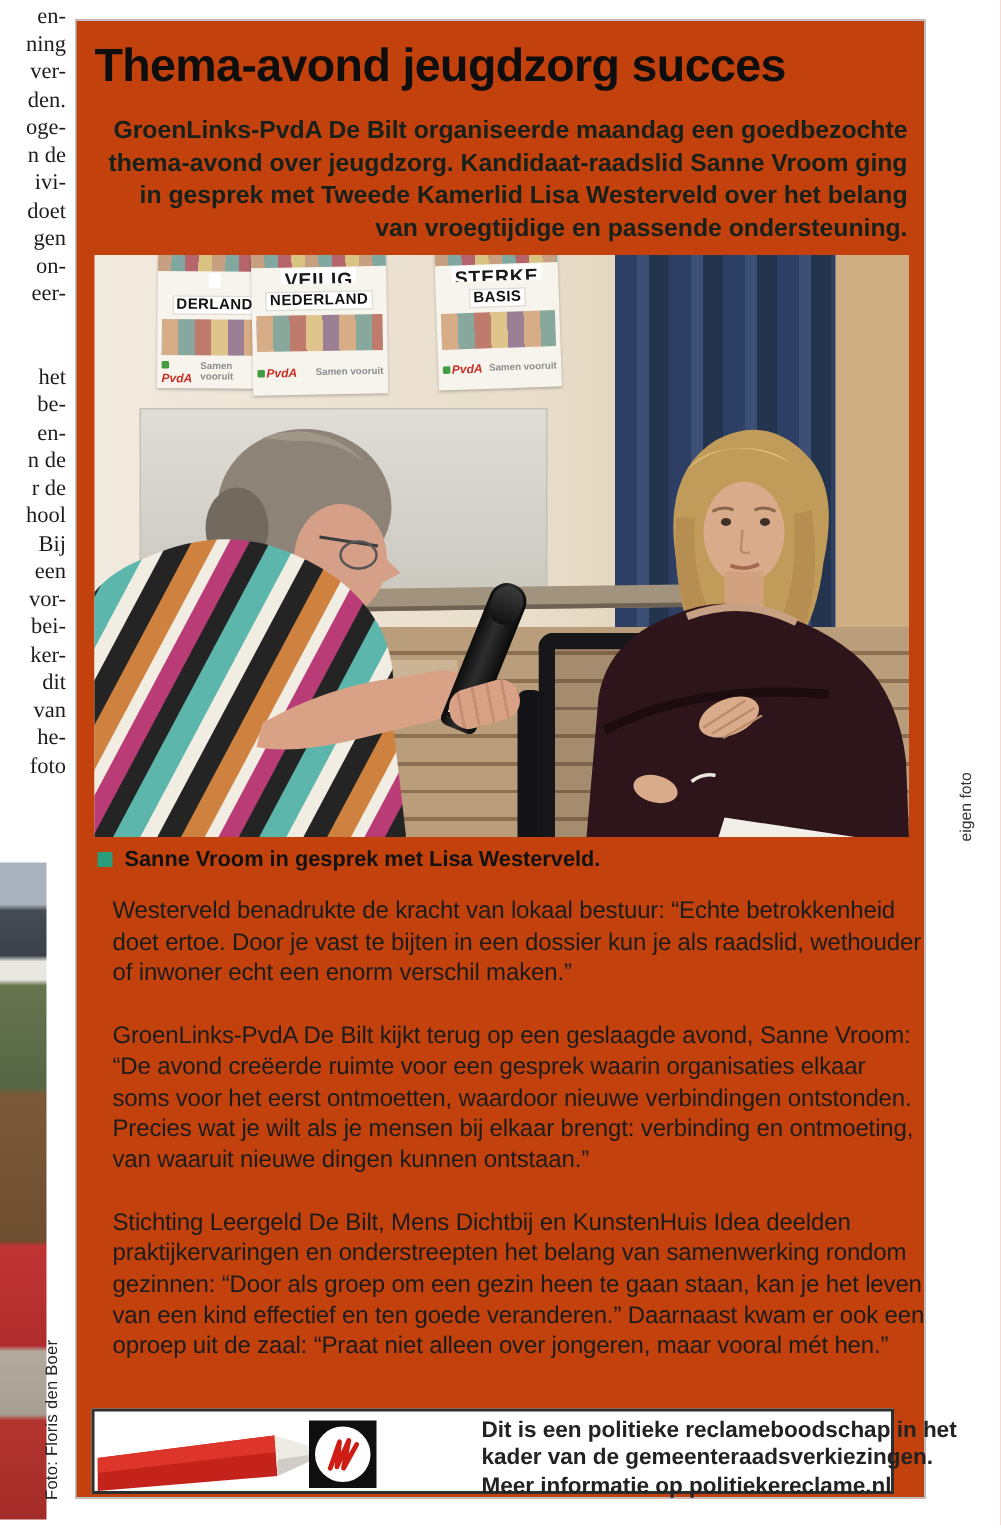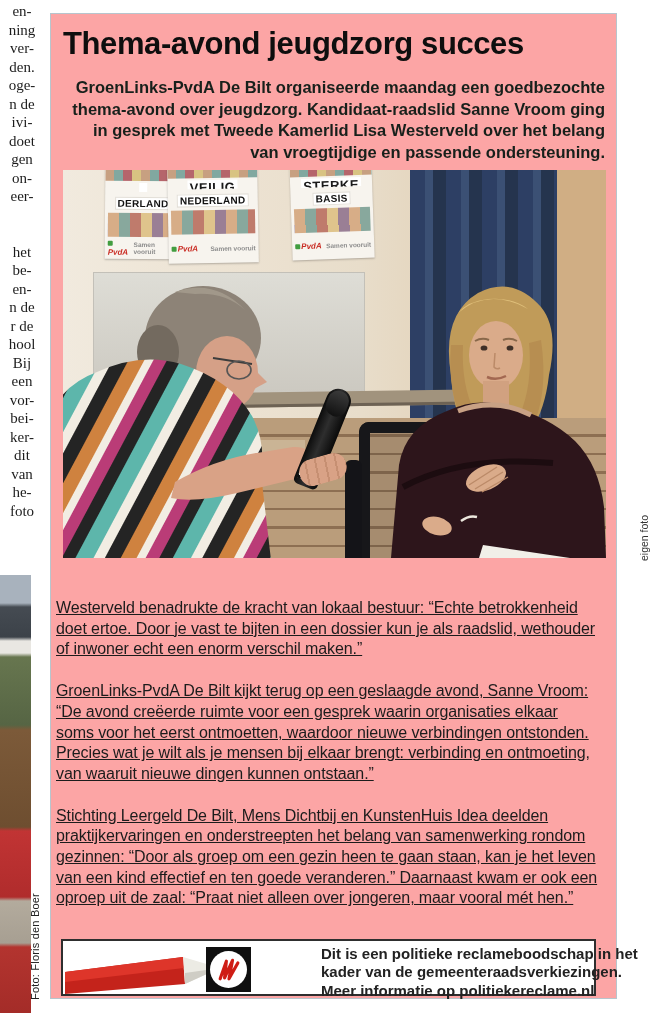--- a/index.html
+++ b/index.html
@@ -2,37 +2,37 @@
 <html><head>
 <meta charset="utf-8">
 <style>
   * { margin:0; padding:0; box-sizing:border-box; }
   html,body { width:667px; height:1024px; background:#fff; font-family:"Liberation Sans",sans-serif; }
   #page { position:relative; width:667px; height:1024px; background:#ffffff; overflow:hidden; }
 
   
   .left-fragments { position:absolute; left:0; top:2px; width:44px; text-align:right;
     font-family:"Liberation Serif",serif; font-size:15px; line-height:18.5px; color:#1c1c1c; }
-  .left-fragments div { height:18.5px; white-space:pre;text-align:center; }
+  .left-fragments div { height:18.5px; white-space:pre; }
   .left-photo { position:absolute; left:0; top:575px; width:31px; height:438px;
     background:linear-gradient(180deg,
       #a8b2bd 0px,#a8b2bd 28px, #454b52 32px,#3c4249 62px, #e9e7e2 66px,#e9e7e2 78px,
       #67764f 82px,#566544 150px, #7c5a39 155px,#6e4e30 252px,
       #c13434 256px,#b02c2c 322px, #b3ab9d 326px,#a79f92 368px,
       #b3342f 372px,#a42c28 438px); }
   .left-credit { position:absolute; left:29px; top:850px; width:18px; height:150px;
     writing-mode:vertical-rl; transform:rotate(180deg); font-size:11px; color:#222; letter-spacing:0.2px; }
 
   
   .right-credit { position:absolute; left:638px; top:477px; width:16px; height:84px;
     writing-mode:vertical-rl; transform:rotate(180deg); font-size:10.5px; color:#333; }
 
   
   .article-box { position:absolute; left:50px; top:13px; width:567px; height:986px;
-    background:#fca5a5; border:1px solid #b7c5cd; }
+    background:#c2410c; border:1px solid #b7c5cd; }
   .title { position:absolute; left:12px; top:12px; width:540px;
     font-size:31px; font-weight:bold; letter-spacing:-0.4px; color:#0e0e0e; }
   .lead { position:absolute; left:12px; top:63px; width:542px;
     font-size:16.5px; font-weight:bold; line-height:21.5px; color:#17201b;text-align:right; }
 
   
   .photo { position:absolute; left:12px; top:156px; width:543px; height:388px; overflow:hidden;
     background:linear-gradient(90deg,#f1eadd 0%,#e9ddc9 55%,#dcc29e 100%); filter:saturate(0.95); }
   .right-wall { position:absolute; left:494px; top:0; width:49px; height:292px; background:#d2ae82; }
   .curtain { position:absolute; left:347px; top:0; width:147px; height:276px;
@@ -82,22 +82,22 @@
   .mic::after { content:""; position:absolute; left:3px; bottom:6px; width:19px; height:12px;
     background:repeating-linear-gradient(180deg,#ececec 0 3px,#111 3px 6px); }
   .mic-hand { position:absolute; left:236px; top:286px; width:48px; height:27px; background:#dba284;
     border-radius:13px; transform:rotate(-16deg);
     background-image:repeating-linear-gradient(95deg,rgba(185,127,96,0) 0 8px,rgba(185,127,96,0.55) 8px 10px); }
 
   
   .caption { position:absolute; left:14px; top:551px; display:flex; align-items:center; gap:8px; }
   .caption-bullet { width:10px; height:10px; background:#2a9d7c; flex:0 0 auto; }
   .caption-text { font-size:14.5px; font-weight:bold; color:#121212; }
-  .body-text { position:absolute; left:5px; top:584px; width:543px;
-    font-size:16px; line-height:20.7px; color:#1c1c1c; letter-spacing:-0.1px;text-decoration:underline; }
+  .body-text { position:absolute; left:24px; top:584px; width:543px;
+    font-size:16px; line-height:20.7px; color:#1c1c1c; letter-spacing:-0.1px; }
   .body-text p { margin-bottom:21px; }
 
   
   .ad-box { position:absolute; left:10px; top:925px; width:535px; height:57px;
     border:2px solid #2e2e2e; background:#fff; }
   .ad-pencil { position:absolute; left:2px; top:3px; }
   .ad-logo { position:absolute; left:143px; top:6px; width:45px; height:45px; background:#0f0f0f;
     display:flex; align-items:center; justify-content:center; }
   .ad-logo-circle { width:37px; height:37px; background:#fff; border-radius:50%;
     display:flex; align-items:center; justify-content:center; }
@@ -245,20 +245,24 @@
         <ellipse cx="144" cy="194" rx="4" ry="6" fill="#4a3a4a"></ellipse>
         <path d="M150 172 Q175 182 182 175 L186 190 L152 196 Z" fill="#d7a085"></path>
         <path d="M-10 330 L-10 205 Q-2 158 42 142 Q86 122 126 134 Q176 150 197 186 Q211 212 206 244 L216 330 Z" fill="url(#stripes)"></path>
         <path d="M120 252 Q162 228 208 222 L238 217 Q255 216 257 230 Q259 245 240 249 L182 263 Q140 273 116 268 Z" fill="#dba284"></path>
       </svg>
 
       <div class="mic"></div>
       <div class="mic-hand"></div>
     </div>
 
+    <div class="caption">
+      <span class="caption-bullet"></span>
+      <span class="caption-text">Sanne Vroom in gesprek met Lisa Westerveld.</span>
+    </div>
 
     <div class="body-text">
 
     <p>Westerveld benadrukte de kracht van lokaal bestuur: “Echte betrokkenheid doet ertoe. Door je vast te bijten in een dossier kun je als raadslid, wethouder of inwoner echt een enorm verschil maken.”</p>
         <p>GroenLinks-PvdA De Bilt kijkt terug op een geslaagde avond, Sanne Vroom: “De avond creëerde ruimte voor een gesprek waarin organisaties elkaar soms voor het eerst ontmoetten, waardoor nieuwe verbindingen ontstonden. Precies wat je wilt als je mensen bij elkaar brengt: verbinding en ontmoeting, van waaruit nieuwe dingen kunnen ontstaan.”</p>
         <p>Stichting Leergeld De Bilt, Mens Dichtbij en KunstenHuis Idea deelden praktijkervaringen en onderstreepten het belang van samenwerking rondom gezinnen: “Door als groep om een gezin heen te gaan staan, kan je het leven van een kind effectief en ten goede veranderen.” Daarnaast kwam er ook een oproep uit de zaal: “Praat niet alleen over jongeren, maar vooral mét hen.”</p>
       </div>
 
     <div class="ad-box">
       <svg class="ad-pencil" width="160" height="50" viewBox="0 0 160 50">

